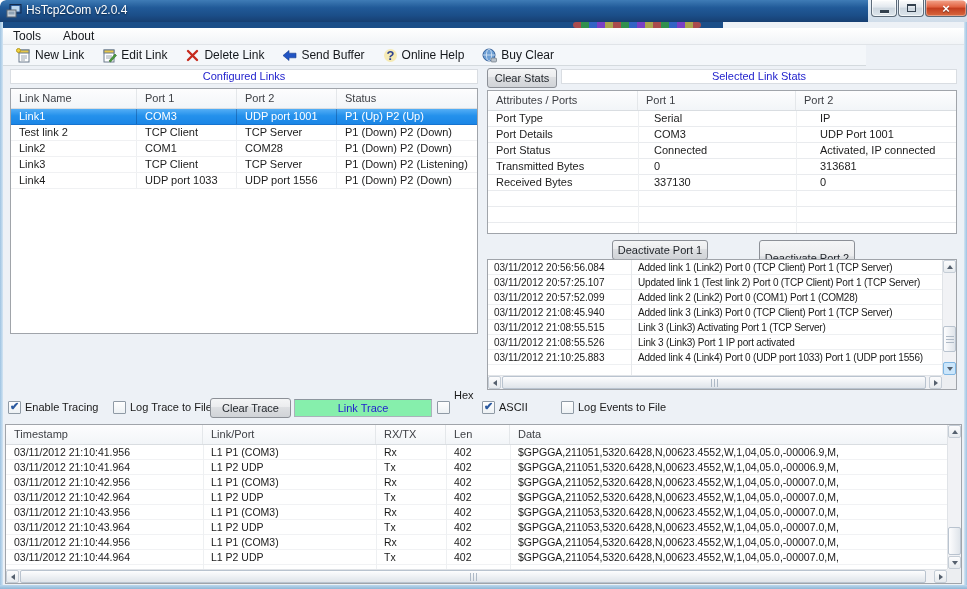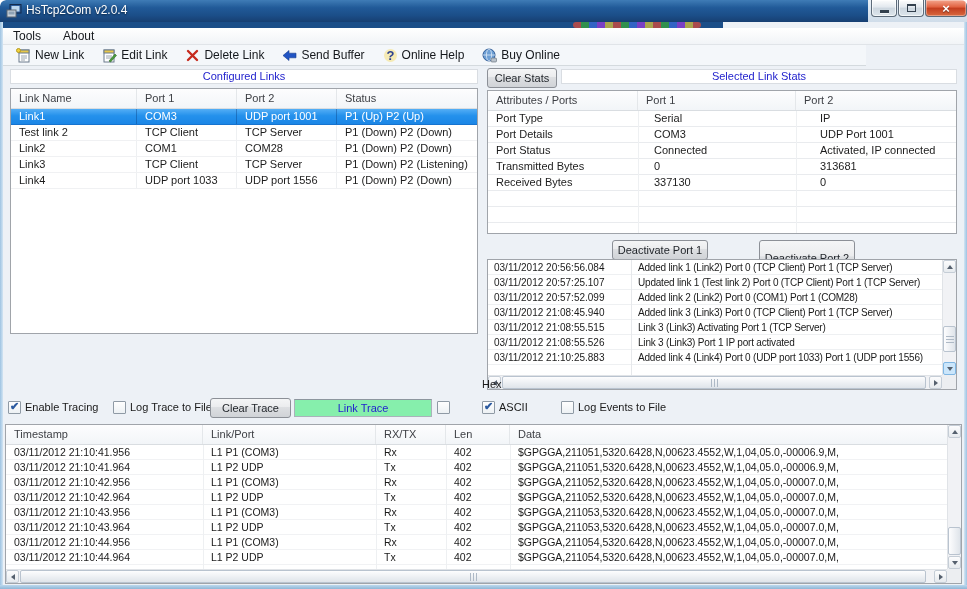--- a/index.html
+++ b/index.html
@@ -208,21 +208,21 @@
     </div>
     <div class="tb-item">
       <span class="tb-ico">
         <svg viewBox="0 0 15 15">
             <circle cx="7" cy="7" r="6" fill="#6d9fd4" stroke="#2d5a96"></circle>
             <ellipse cx="7" cy="7" rx="2.6" ry="6" fill="none" stroke="#dce9f6" stroke-width="0.8"></ellipse>
             <line x1="1" y1="7" x2="13" y2="7" stroke="#dce9f6" stroke-width="0.8"></line>
             <rect x="9" y="10" width="5.5" height="4" rx="1" fill="#b9c2cb" stroke="#5a6672" stroke-width="0.6"></rect>
           </svg>
       </span>
-      <span>Buy Online</span>
+      <span>Buy Clear</span>
     </div>
   </div>
 
   <div class="abs panel-label" style="left:10px;top:69px;width:468px;height:15px;">Configured Links</div>
   <div class="abs btn" style="left:487px;top:68px;width:70px;height:20px;">Clear Stats</div>
   <div class="abs panel-label" style="left:561px;top:69px;width:396px;height:15px;">Selected Link Stats</div>
 
   <div class="abs table clt">
     <div class="hdr">
       <div class="hcell">Link Name</div>
@@ -368,21 +368,21 @@
     <div class="sb-corner"></div>
   </div>
 
   <span class="cb checked" style="left:8px;top:401px;"></span>
   <span class="abs cb-label" style="left:25px;top:400px;">Enable Tracing</span>
   <span class="cb" style="left:113px;top:401px;"></span>
   <span class="abs cb-label" style="left:130px;top:400px;">Log Trace to File</span>
   <div class="abs btn" style="left:210px;top:398px;width:81px;height:20px;">Clear Trace</div>
   <div class="abs trace-title-box">Link Trace</div>
   <span class="cb" style="left:437px;top:401px;"></span>
-  <span class="abs cb-label" style="left:454px;top:377px;margin-left:28px;">Hex</span>
+  <span class="abs cb-label" style="left:454px;top:388px;">Hex</span>
   <span class="cb checked" style="left:482px;top:401px;"></span>
   <span class="abs cb-label" style="left:499px;top:400px;">ASCII</span>
   <span class="cb" style="left:561px;top:401px;"></span>
   <span class="abs cb-label" style="left:578px;top:400px;">Log Events to File</span>
 
   <div class="abs table trt">
     <div class="hdr">
       <div class="hcell">Timestamp</div>
       <div class="hcell">Link/Port</div>
       <div class="hcell">RX/TX</div>

